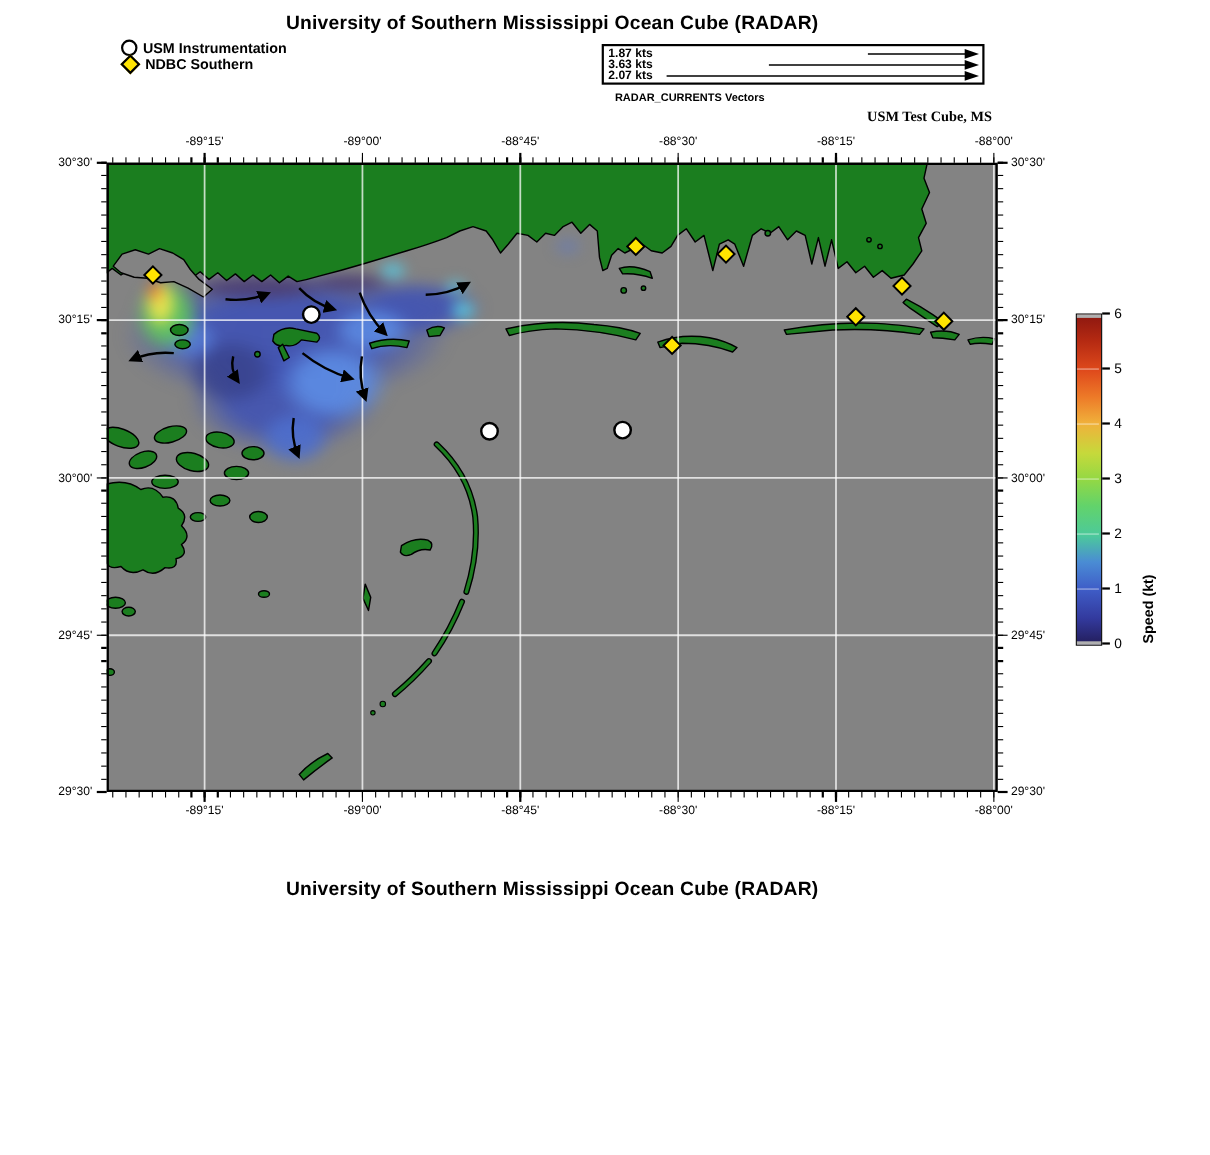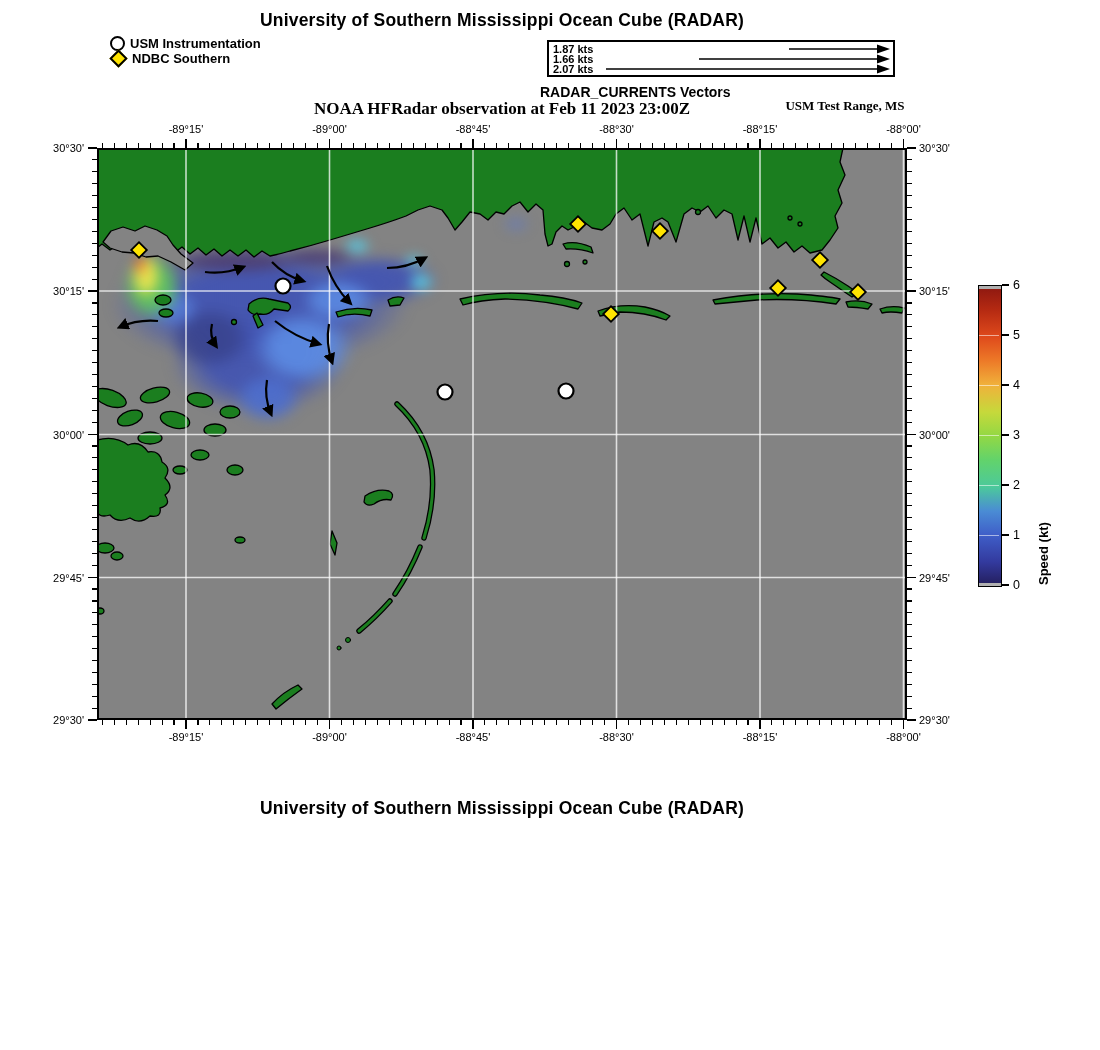--- a/index.html
+++ b/index.html
@@ -10,21 +10,21 @@
   .figtitle.bottom{top:798px;}
   .legend{position:absolute;left:110px;top:36px;}
   .legend-row{display:flex;align-items:center;height:15px;}
   .sym-circle{display:inline-block;width:11px;height:11px;border:2.5px solid #000;
               border-radius:50%;background:#fff;margin-right:5px;flex:0 0 auto;}
   .sym-diamond{display:inline-block;width:9px;height:9px;border:2px solid #000;
                background:#ffe400;transform:rotate(45deg);margin:0 7px 0 2px;flex:0 0 auto;}
   .legend-label{font-size:13px;font-weight:bold;white-space:nowrap;}
   .vsbox{position:absolute;left:547px;top:40px;width:344px;height:33px;border:2px solid #000;background:#fff;}
   .vsrow-label{position:absolute;left:4px;font-size:11px;font-weight:bold;line-height:11px;}
-  .vscaption{position:absolute;left:540px;top:84px;font-size:14px;font-weight:bold;}
+  .vscaption{position:absolute;left:559px;top:84px;font-size:10px;font-weight:bold;}
   .subtitle{position:absolute;left:0;top:99px;width:1004px;text-align:center;
             font-family:"Liberation Serif",serif;font-size:17px;font-weight:bold;}
   .rangelabel{position:absolute;left:770px;top:98px;width:150px;text-align:center;
               font-family:"Liberation Serif",serif;font-size:13px;font-weight:bold;}
   #map{position:absolute;left:97px;top:148px;width:810px;height:572px;}
   .water{position:absolute;left:0;top:0;width:810px;height:572px;overflow:hidden;}
   #blobs{position:absolute;left:0;top:0;width:810px;height:572px;filter:blur(6px);}
   #blobs div{position:absolute;}
   #map svg{position:absolute;left:0;top:0;}
   .frame{position:absolute;left:0;top:0;width:810px;height:572px;
@@ -52,39 +52,38 @@
       <span class="legend-label">USM Instrumentation</span>
     </div>
     <div class="legend-row">
       <span class="sym-diamond"></span>
       <span class="legend-label">NDBC Southern</span>
     </div>
   </div>
 
   <div class="vsbox">
     <span class="vsrow-label" style="top:2px">1.87 kts</span>
-    <span class="vsrow-label" style="top:12px">1.66 kts</span>
+    <span class="vsrow-label" style="top:12px">3.63 kts</span>
     <span class="vsrow-label" style="top:22px">2.07 kts</span>
     <svg width="344" height="33">
       <g stroke="#000" stroke-width="1.4">
         <line x1="240" y1="7" x2="329" y2="7"></line>
         <line x1="150" y1="17" x2="329" y2="17"></line>
         <line x1="57" y1="27" x2="329" y2="27"></line>
       </g>
       <g fill="#000">
         <polygon points="328,2.5 341,7 328,11.5"></polygon>
         <polygon points="328,12.5 341,17 328,21.5"></polygon>
         <polygon points="328,22.5 341,27 328,31.5"></polygon>
       </g>
     </svg>
   </div>
   <div class="vscaption">RADAR_CURRENTS Vectors</div>
 
-  <div class="subtitle">NOAA HFRadar observation at Feb 11 2023 23:00Z</div>
-  <div class="rangelabel">USM Test Range, MS</div>
+  <div class="rangelabel">USM Test Cube, MS</div>
 
   <div id="map">
     <div class="water" style="background: rgb(131, 131, 131);">
       <div id="blobs">
           <div style="position: absolute; left: 13px; top: 95px; width: 300px; height: 124px; background: radial-gradient(closest-side, rgba(66, 84, 178, 0.95) 55%, rgba(0, 0, 0, 0) 100%);"></div>
           <div style="position: absolute; left: 73px; top: 162px; width: 176px; height: 104px; background: radial-gradient(closest-side, rgba(66, 84, 178, 0.92) 55%, rgba(0, 0, 0, 0) 100%);"></div>
           <div style="position: absolute; left: 219px; top: 106px; width: 124px; height: 52px; background: radial-gradient(closest-side, rgba(66, 84, 178, 0.92) 55%, rgba(0, 0, 0, 0) 100%);"></div>
           <div style="position: absolute; left: 66px; top: 100px; width: 144px; height: 26px; background: radial-gradient(closest-side, rgba(76, 62, 114, 0.9) 55%, rgba(0, 0, 0, 0) 100%);"></div>
           <div style="position: absolute; left: 181px; top: 99px; width: 80px; height: 20px; background: radial-gradient(closest-side, rgba(76, 62, 114, 0.85) 55%, rgba(0, 0, 0, 0) 100%);"></div>
           <div style="position: absolute; left: 71px; top: 158px; width: 84px; height: 64px; background: radial-gradient(closest-side, rgba(56, 66, 140, 0.85) 55%, rgba(0, 0, 0, 0) 100%);"></div>

